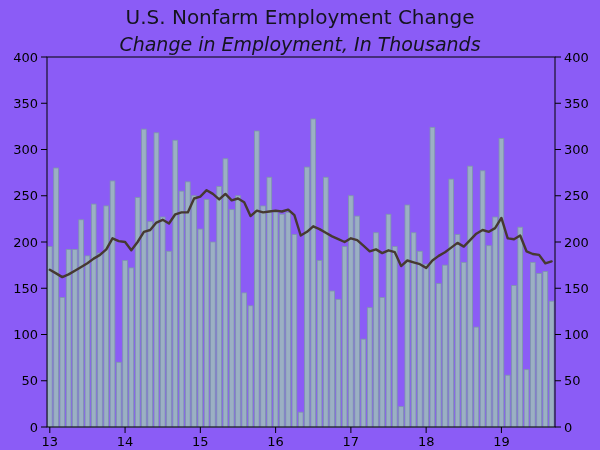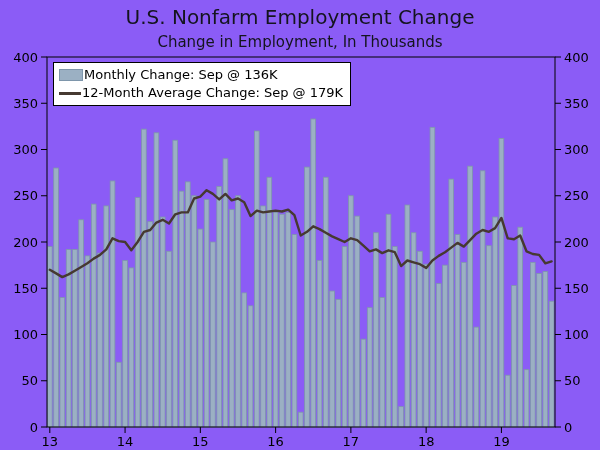--- a/index.html
+++ b/index.html
@@ -1,21 +1,21 @@
 <!DOCTYPE html>
 <html><head>
 <meta charset="utf-8">
 <style>
   html,body{margin:0;padding:0;background:#ffffff;}
   #page{position:relative;width:600px;height:450px;background:#8b5cf6;overflow:hidden;
         font-family:"DejaVu Sans","Liberation Sans",sans-serif;}
   #chart-title{position:absolute;top:5px;left:0;width:600px;text-align:center;
         font-size:20px;color:#14141e;letter-spacing:0px;}
   #chart-subtitle{position:absolute;top:33px;left:0;width:600px;text-align:center;
-        font-size:15px;color:#14141e;}
+        font-size:19px;color:#14141e;font-style:italic;}
   #legend{position:absolute;left:53px;top:62px;background:#ffffff;border:1px solid #000000;
         padding:3px 7px 3px 5px;font-size:13px;color:#000000;line-height:18px;}
   .legend-row{display:flex;align-items:center;white-space:nowrap;}
   .swatch-bar{display:inline-block;width:22px;height:10px;margin-right:1px;}
   .swatch-line{display:inline-block;width:22px;height:3px;margin-right:1px;}
   svg{position:absolute;left:0;top:0;}
   text{font-family:"DejaVu Sans","Liberation Sans",sans-serif;}
 </style>
 </head>
 <body>
@@ -151,23 +151,13 @@
       <text x="200.33999999999997" y="446" text-anchor="middle" font-size="13" fill="#000000">15</text>
       <line x1="275.61" y1="427" x2="275.61" y2="433" stroke="#000000" stroke-width="1"></line>
       <text x="275.61" y="446" text-anchor="middle" font-size="13" fill="#000000">16</text>
       <line x1="350.88" y1="427" x2="350.88" y2="433" stroke="#000000" stroke-width="1"></line>
       <text x="350.88" y="446" text-anchor="middle" font-size="13" fill="#000000">17</text>
       <line x1="426.15000000000003" y1="427" x2="426.15000000000003" y2="433" stroke="#000000" stroke-width="1"></line>
       <text x="426.15000000000003" y="446" text-anchor="middle" font-size="13" fill="#000000">18</text>
       <line x1="501.42" y1="427" x2="501.42" y2="433" stroke="#000000" stroke-width="1"></line>
       <text x="501.42" y="446" text-anchor="middle" font-size="13" fill="#000000">19</text>
     </svg>
-  <div id="legend">
-      <div class="legend-row">
-        <span class="swatch-bar" style="background: rgb(155, 176, 195); border: 1px solid rgb(126, 150, 171);"></span>
-        <span>Monthly Change: Sep @ 136K</span>
-      </div>
-      <div class="legend-row">
-        <span class="swatch-line" style="background: rgb(70, 57, 49);"></span>
-        <span>12-Month Average Change: Sep @ 179K</span>
-      </div>
-    </div>
 </div>
 
 </body></html>

